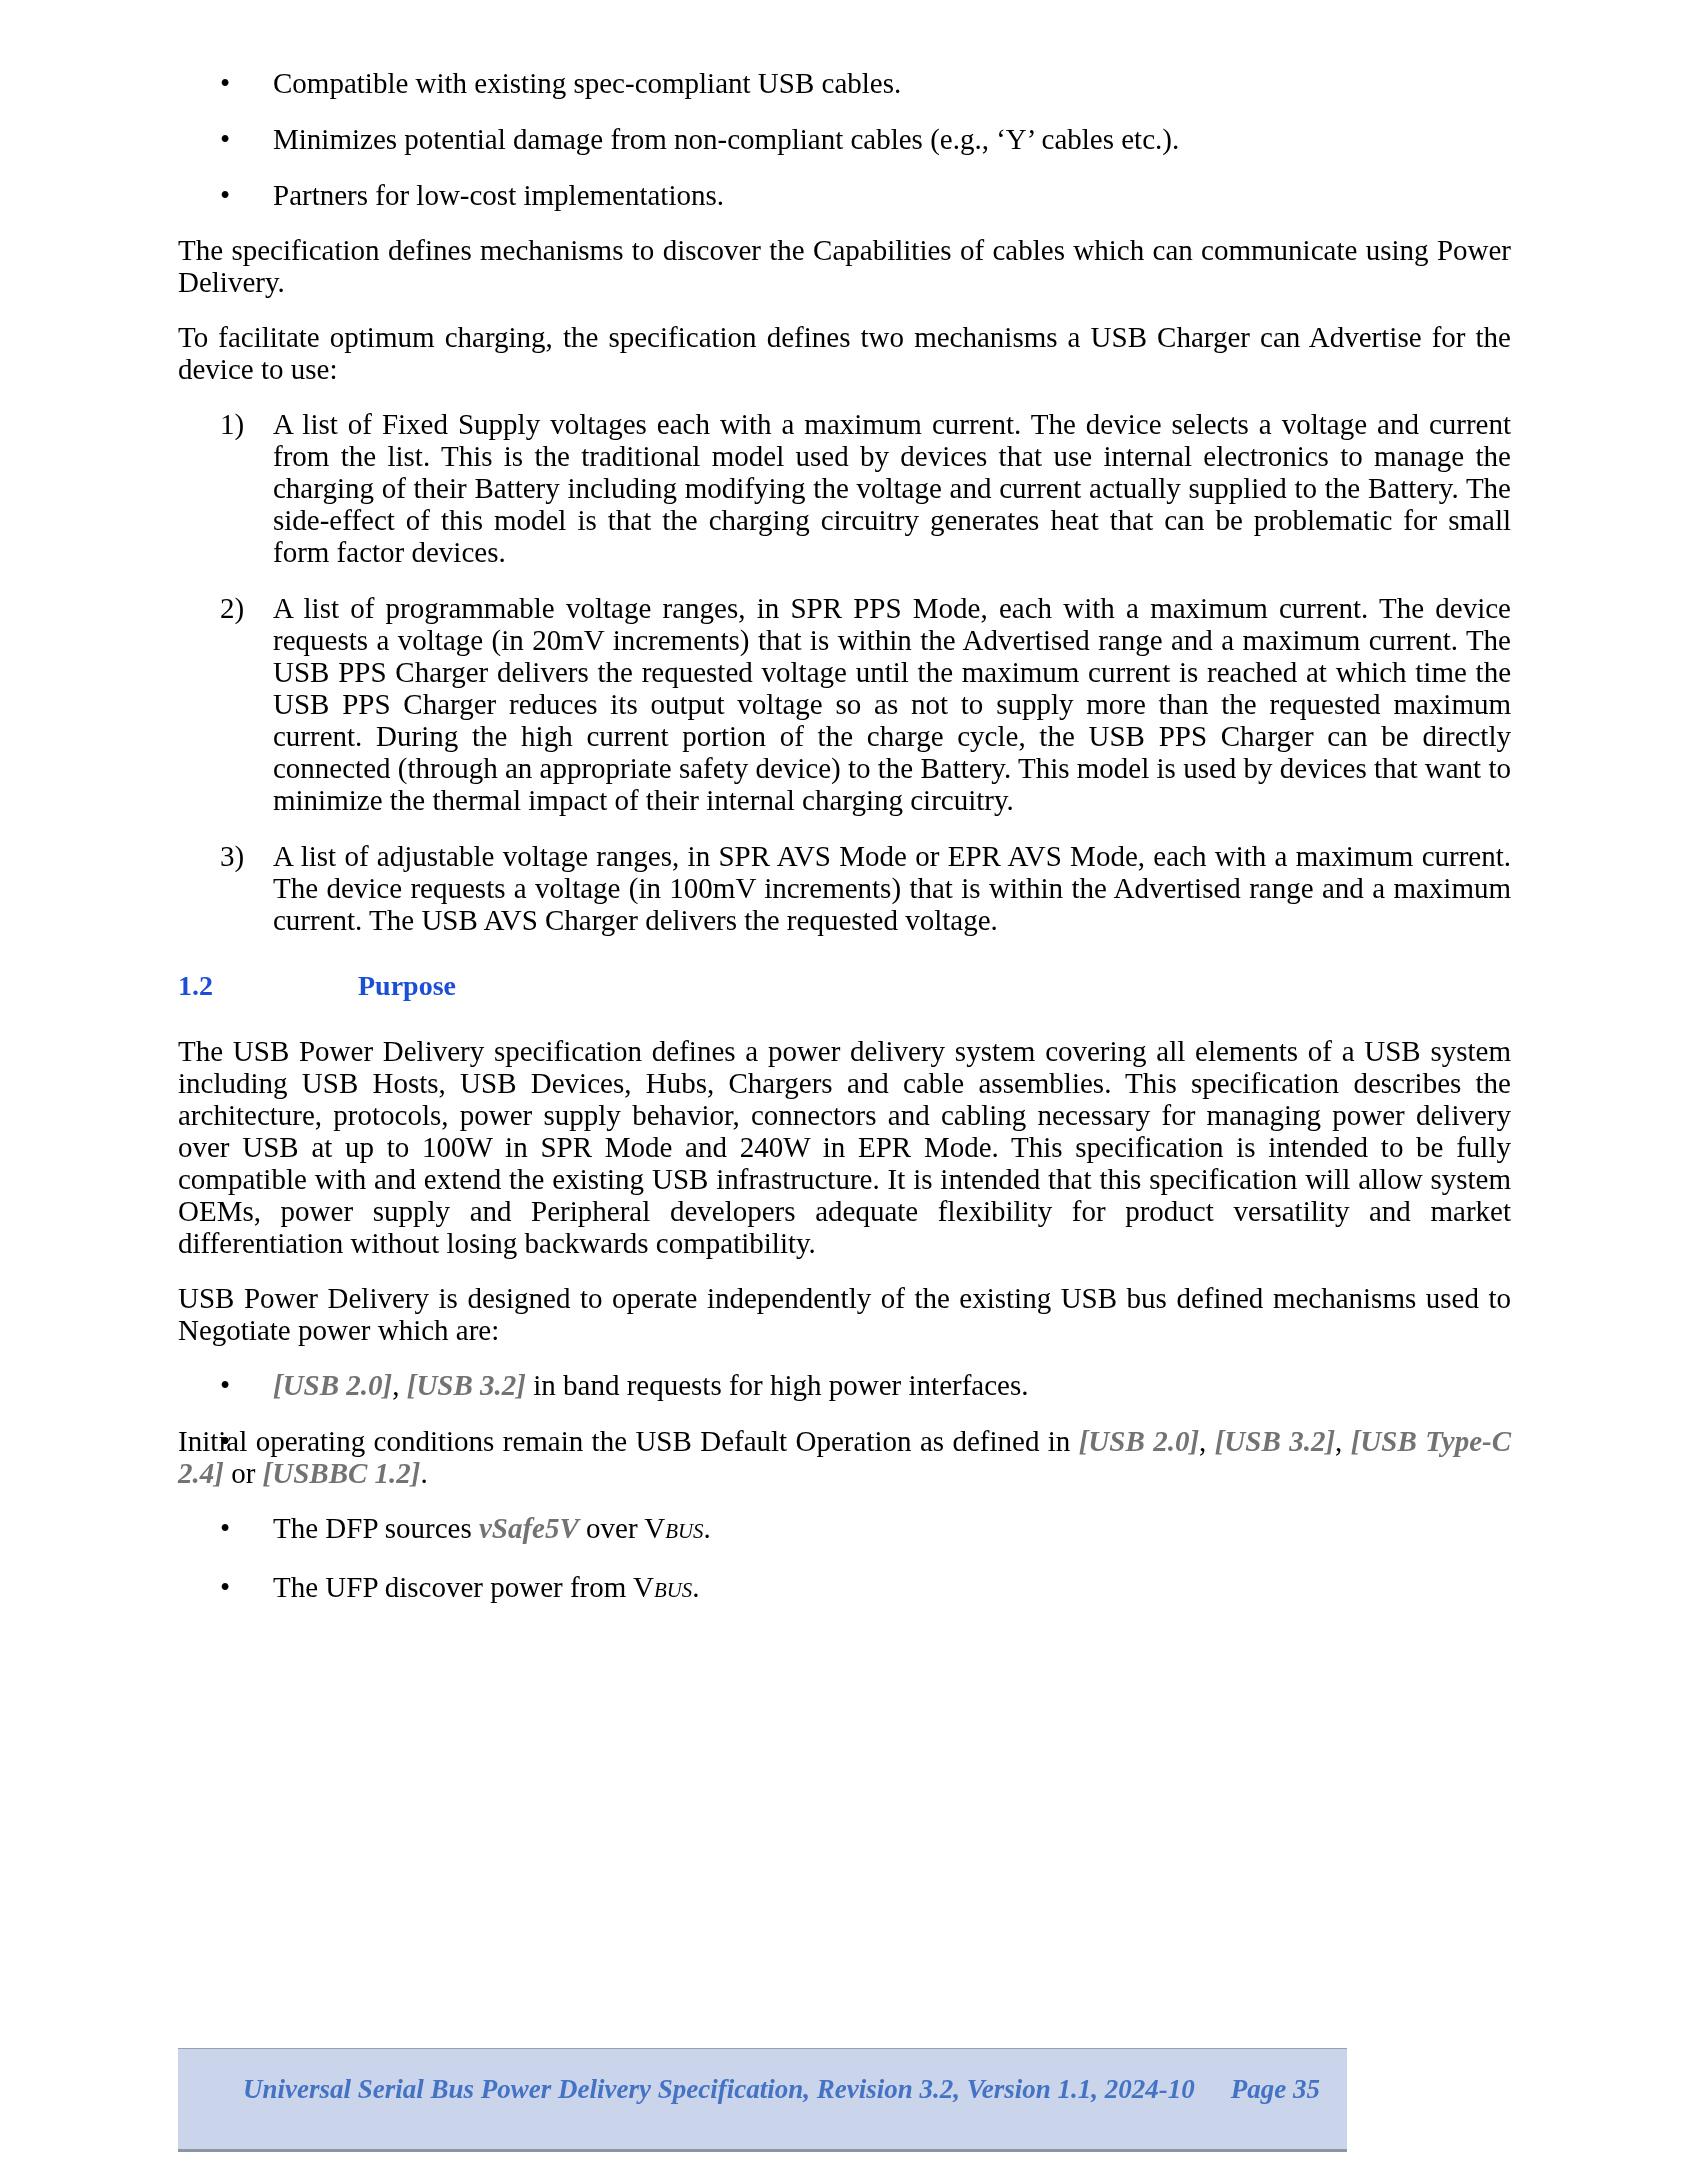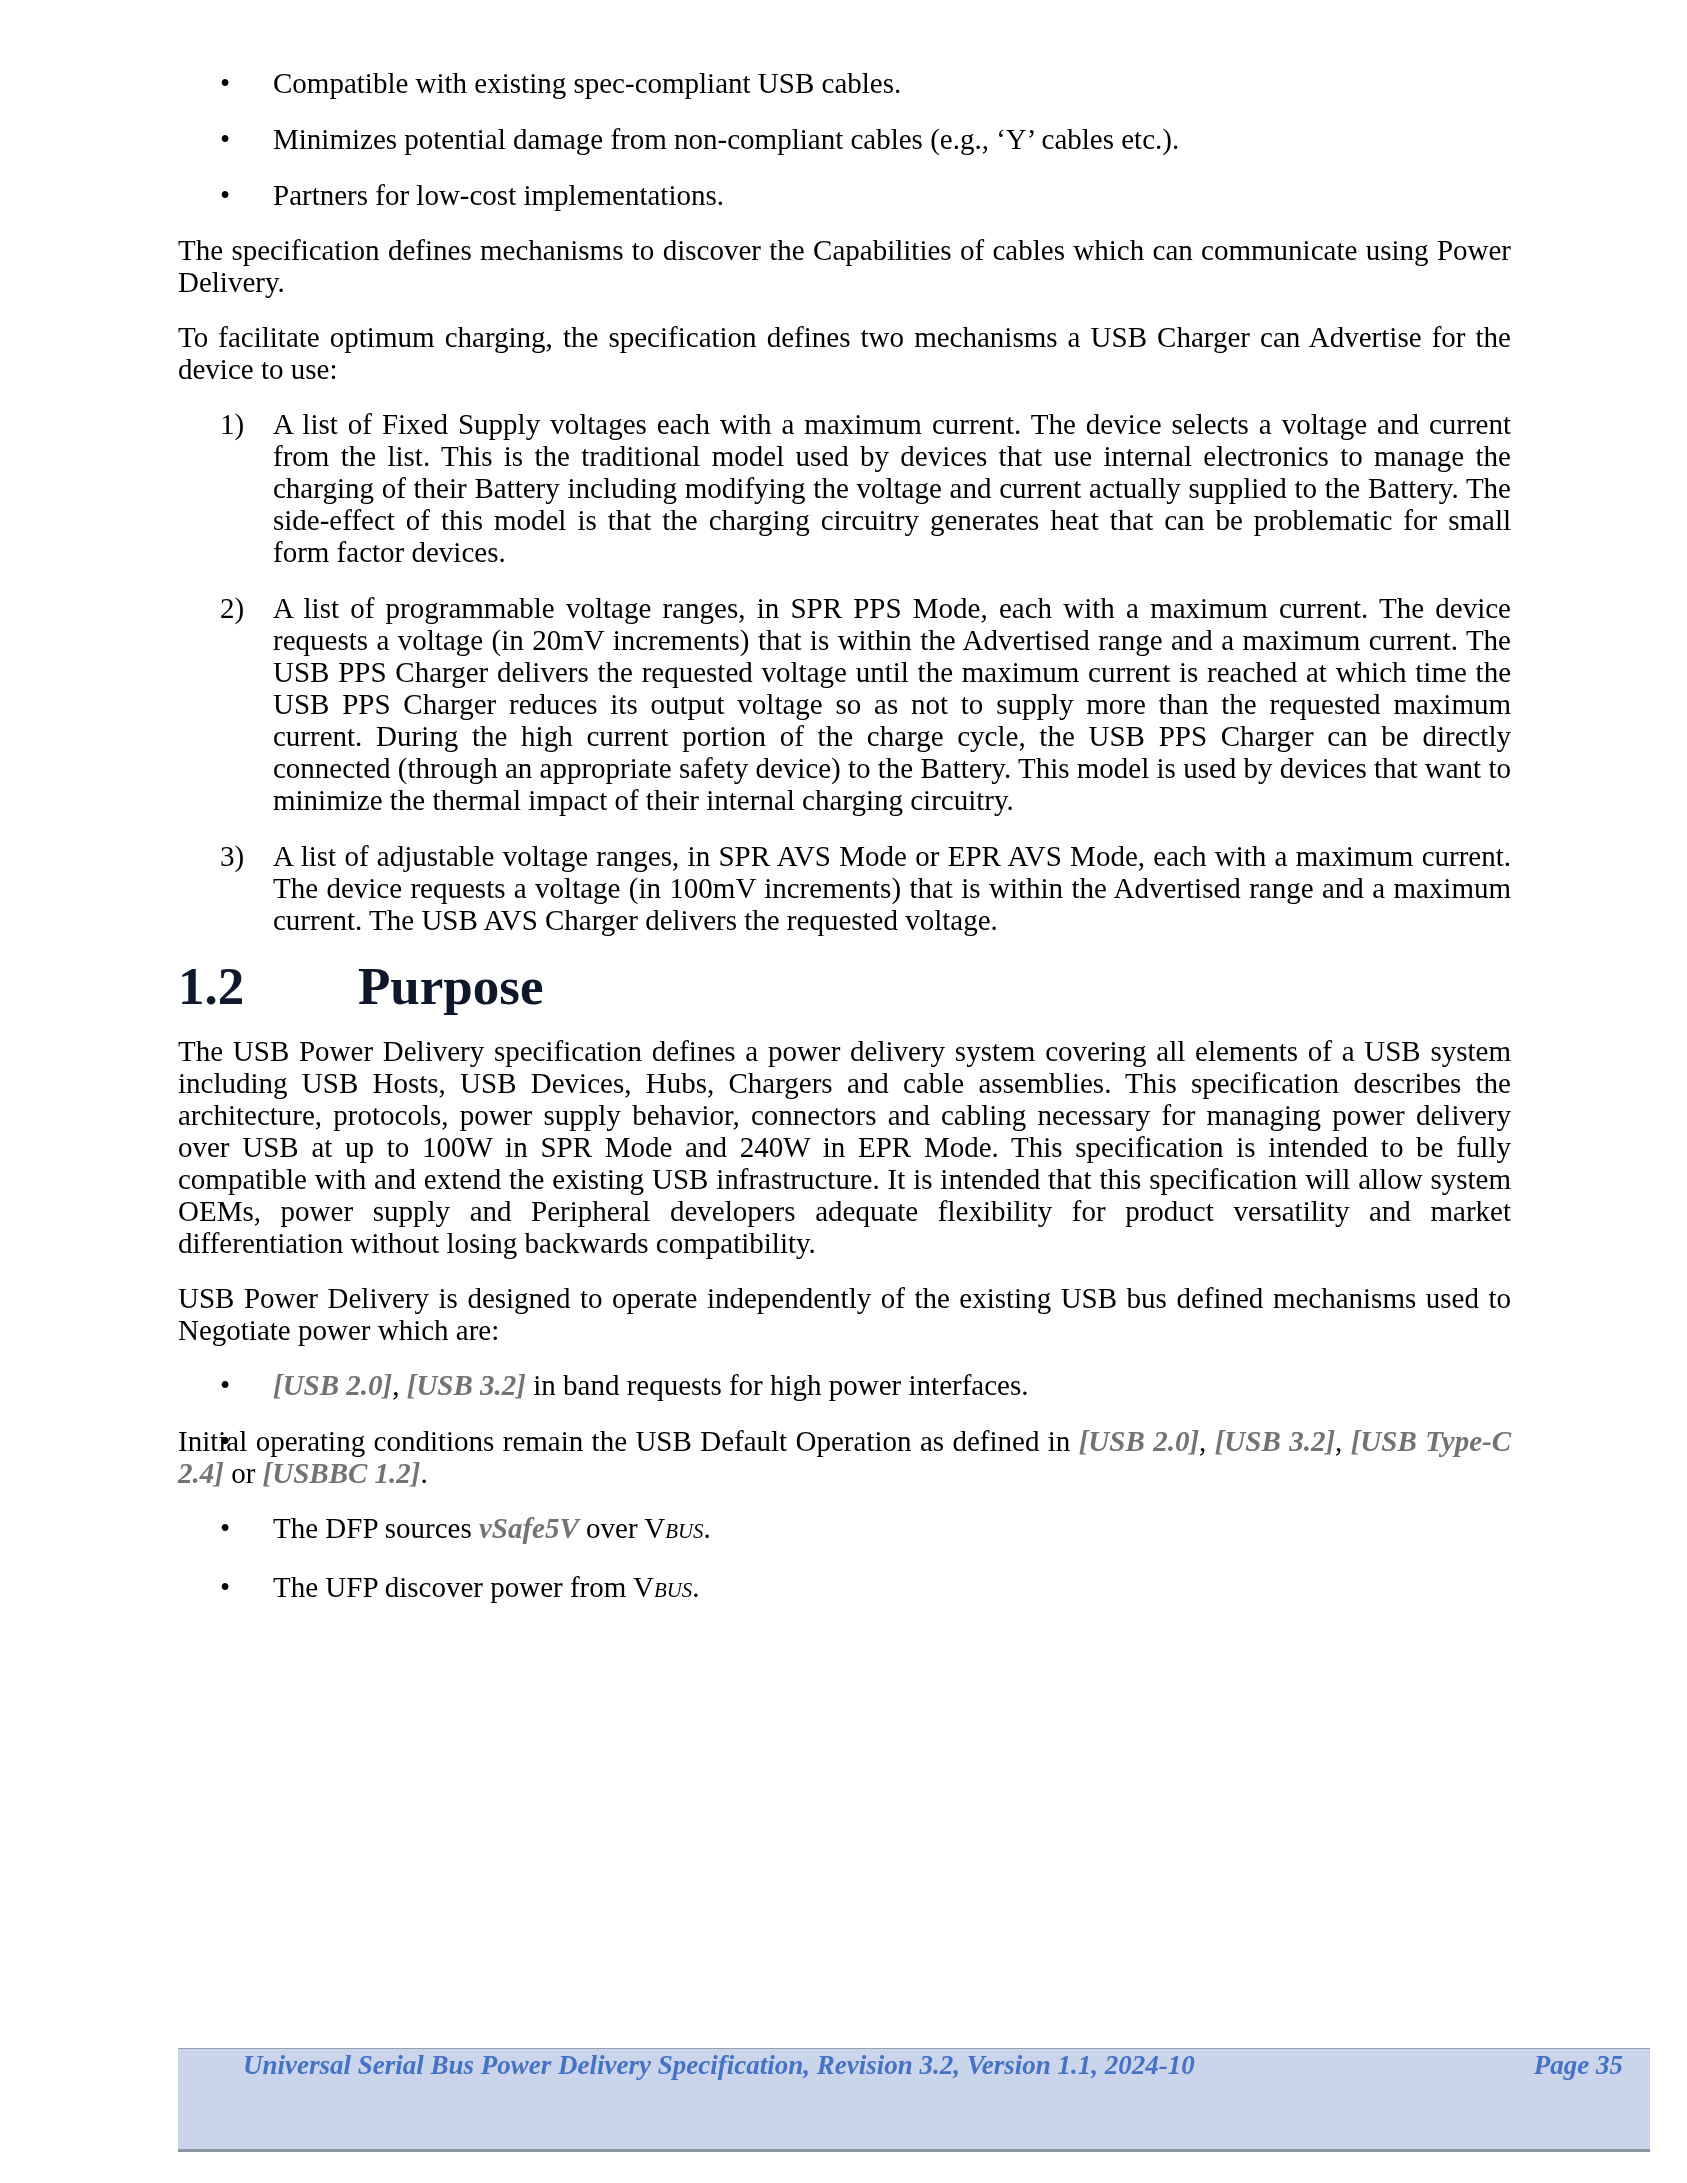--- a/index.html
+++ b/index.html
@@ -37,50 +37,51 @@
     margin: 0 0 24px 0;
     text-align: justify;
   }
   li:last-child { margin-bottom: 0; }
   .marker {
     position: absolute;
     left: 42px;
     top: 0;
   }
   .heading {
-    font-size: 53px;
+    font-size: 28px;
     line-height: 54px;
     font-weight: bold;
-    color: #0f172a;
+    color: #1d4ed8;
     margin: 21px 0 22px 0;
   }
   .hnum {
     display: inline-block;
     width: 180px;
   }
   .run-ref, .run-vsafe {
     color: #737373;
     font-weight: bold;
     font-style: italic;
   }
   .run-vbus {
     font-style: italic;
     font-size: 0.72em;
   }
   .footer {
     position: absolute;
     left: 178px;
     top: 2048px;
-    width: 1472px;
+    width: 1169px;
     height: 104px;
     box-sizing: border-box;
     background: #cad4ea;
     border-top: 1.6px solid #97a0ad;
     border-bottom: 3.1px solid #8b95a4;
     display: flex;
+    align-items: center;
     justify-content: space-between;
     padding: 0 27px 20.7px 65px;
     color: #4472c4;
     font-size: 27px;
     font-weight: bold;
     font-style: italic;
     gap: 16px;
   }
 </style>
 </head>

